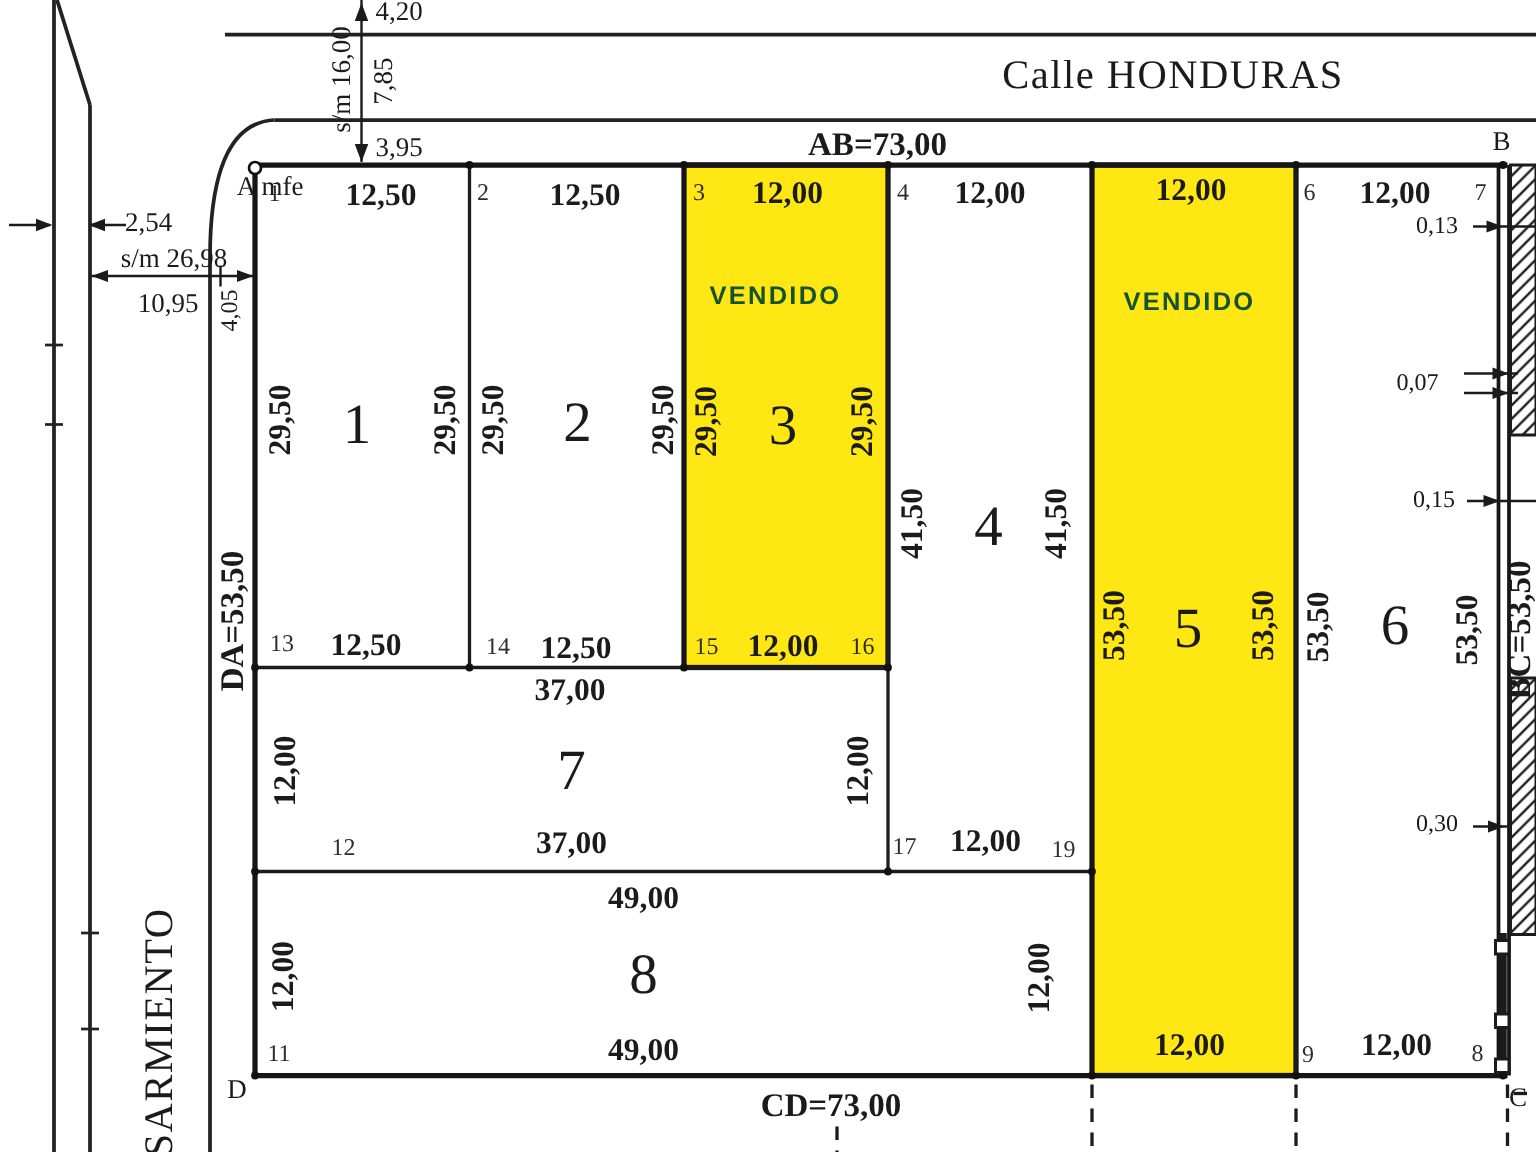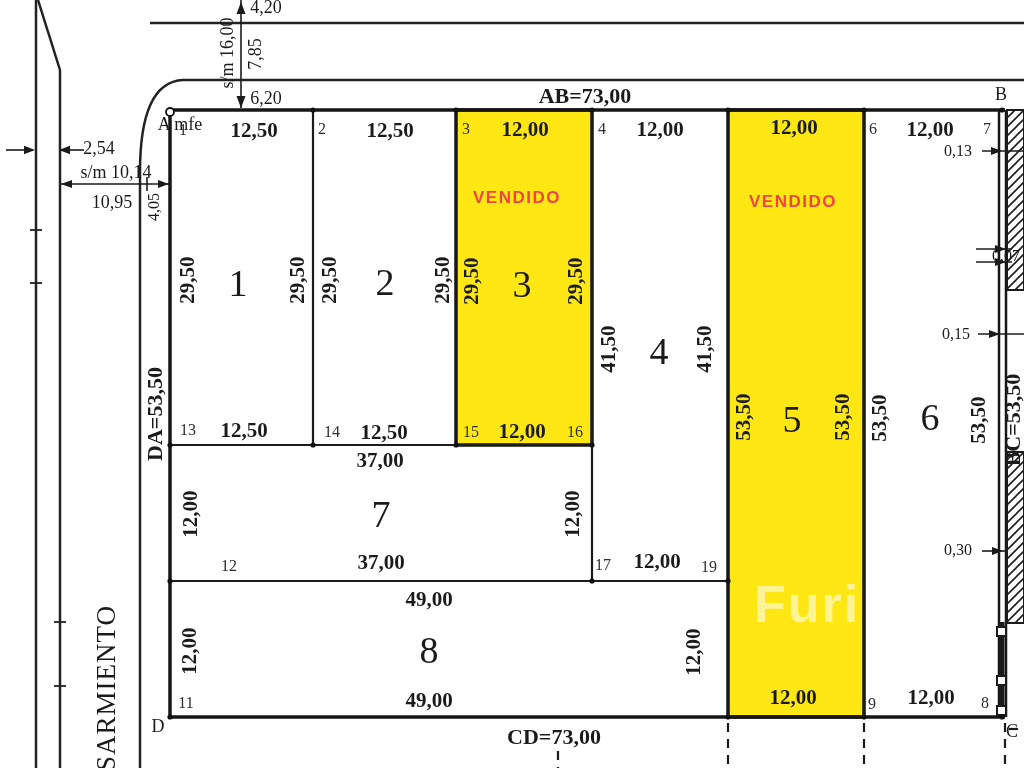--- a/index.html
+++ b/index.html
@@ -11,21 +11,21 @@
   #labels{position:absolute;left:0;top:0;width:100%;height:100%;z-index:2;}
   .lbl{
     position:absolute;line-height:1;white-space:nowrap;color:#1b1b1b;
     font-family:"Liberation Serif","DejaVu Serif",serif;
   }
   .dim{font-size:21px;font-weight:700;}
   .plain{font-size:18px;}
   .plainsm{font-size:16px;}
   .vtx{font-size:16px;color:#2e2e2e;}
   .lotnum{font-size:38px;}
-  .vendido{font-family:"Liberation Sans","DejaVu Sans",sans-serif;font-size:17px;font-weight:700;letter-spacing:1.5px;color:#ef4444;text-align:center;}
+  .vendido{font-family:"Liberation Sans","DejaVu Sans",sans-serif;font-size:17px;font-weight:700;letter-spacing:1.5px;color:#14532d;text-align:center;}
   .street{font-size:27px;letter-spacing:1px;}
   .big{font-size:22px;font-weight:700;}
   .corner{font-size:18px;}
   .offset{font-size:16px;}
   .wm{font-family:"Liberation Sans","DejaVu Sans",sans-serif;font-size:52px;font-weight:700;color:rgba(255,255,255,0.55);letter-spacing:2px;}
 </style>
 </head>
 <body>
 
 <div id="canvas">
@@ -139,25 +139,26 @@
       <circle cx="864" cy="717" r="2.6"></circle>
         <circle cx="1002" cy="717" r="2.6"></circle>
       <circle cx="170" cy="112" r="4" fill="#ffffff" stroke="#111" stroke-width="1.8"></circle>
     </g>
   </svg>
 
   <div id="labels">
       <div class="lbl plain" style="left: 266px; top: 7px; transform: translate(-50%, -50%);">4,20</div>
       <div class="lbl plain" style="left: 227px; top: 53px; transform: translate(-50%, -50%) rotate(-90deg);">s/m 16,00</div>
       <div class="lbl plain" style="left: 255px; top: 54px; transform: translate(-50%, -50%) rotate(-90deg);">7,85</div>
-      <div class="lbl plain" style="left: 266px; top: 98px; transform: translate(-50%, -50%);">6,20</div>
+      <div class="lbl plain" style="left: 266px; top: 98px; transform: translate(-50%, -50%);">3,95</div>
       <div class="lbl plain" style="left: 99px; top: 148px; transform: translate(-50%, -50%);">2,54</div>
-      <div class="lbl plain" style="left: 116px; top: 172px; transform: translate(-50%, -50%);">s/m 10,14</div>
+      <div class="lbl plain" style="left: 116px; top: 172px; transform: translate(-50%, -50%);">s/m 26,98</div>
       <div class="lbl plain" style="left: 112px; top: 202px; transform: translate(-50%, -50%);">10,95</div>
       <div class="lbl plainsm" style="left: 154px; top: 207px; transform: translate(-50%, -50%) rotate(-90deg);">4,05</div>
+      <div class="lbl street" style="left: 782px; top: 50px; transform: translate(-50%, -50%);">Calle HONDURAS</div>
       <div class="lbl street" style="left: 106px; top: 688px; transform: translate(-50%, -50%) rotate(-90deg);">SARMIENTO</div>
       <div class="lbl big" style="left: 585px; top: 96px; transform: translate(-50%, -50%); font-family: Liberation Serif, serif;">AB=73,00</div>
       <div class="lbl big" style="left: 554px; top: 737px; transform: translate(-50%, -50%);">CD=73,00</div>
       <div class="lbl big" style="left: 155px; top: 414px; transform: translate(-50%, -50%) rotate(-90deg);">DA=53,50</div>
       <div class="lbl big" style="left: 1013px; top: 420px; transform: translate(-50%, -50%) rotate(-90deg);">BC=53,50</div>
       <div class="lbl corner" style="left: 180px; top: 100px; transform: translate(-50%, -50%); margin-top: 24px;">A mfe</div>
       <div class="lbl corner" style="left: 1001px; top: 94px; transform: translate(-50%, -50%);">B</div>
       <div class="lbl corner" style="left: 1012px; top: 731px; transform: translate(-50%, -50%);">C</div>
       <div class="lbl corner" style="left: 158px; top: 726px; transform: translate(-50%, -50%);">D</div>
       <div class="lbl vtx" style="left: 183px; top: 130px; transform: translate(-50%, -50%);">1</div>
@@ -212,18 +213,17 @@
       <div class="lbl dim" style="left: 189px; top: 651px; transform: translate(-50%, -50%) rotate(-90deg);">12,00</div>
       <div class="lbl lotnum" style="left: 429px; top: 650px; transform: translate(-50%, -50%);">8</div>
       <div class="lbl dim" style="left: 693px; top: 652px; transform: translate(-50%, -50%) rotate(-90deg);">12,00</div>
       <div class="lbl dim" style="left: 429px; top: 700px; transform: translate(-50%, -50%);">49,00</div>
       <div class="lbl vtx" style="left: 186px; top: 703px; transform: translate(-50%, -50%);">11</div>
       <div class="lbl dim" style="left: 793px; top: 697px; transform: translate(-50%, -50%);">12,00</div>
       <div class="lbl vtx" style="left: 872px; top: 704px; transform: translate(-50%, -50%);">9</div>
       <div class="lbl dim" style="left: 931px; top: 697px; transform: translate(-50%, -50%);">12,00</div>
       <div class="lbl vtx" style="left: 985px; top: 703px; transform: translate(-50%, -50%);">8</div>
       <div class="lbl offset" style="left: 958px; top: 151px; transform: translate(-50%, -50%);">0,13</div>
-      <div class="lbl offset" style="left: 1006px; top: 256px; transform: translate(-50%, -50%);">0,07</div>
+      <div class="lbl offset" style="left: 945px; top: 256px; transform: translate(-50%, -50%);">0,07</div>
       <div class="lbl offset" style="left: 956px; top: 334px; transform: translate(-50%, -50%);">0,15</div>
       <div class="lbl offset" style="left: 958px; top: 550px; transform: translate(-50%, -50%);">0,30</div>
-      <div class="lbl wm" style="left: 807px; top: 604px; transform: translate(-50%, -50%);">Furi</div>
     </div>
 </div>
 
 </body></html>

